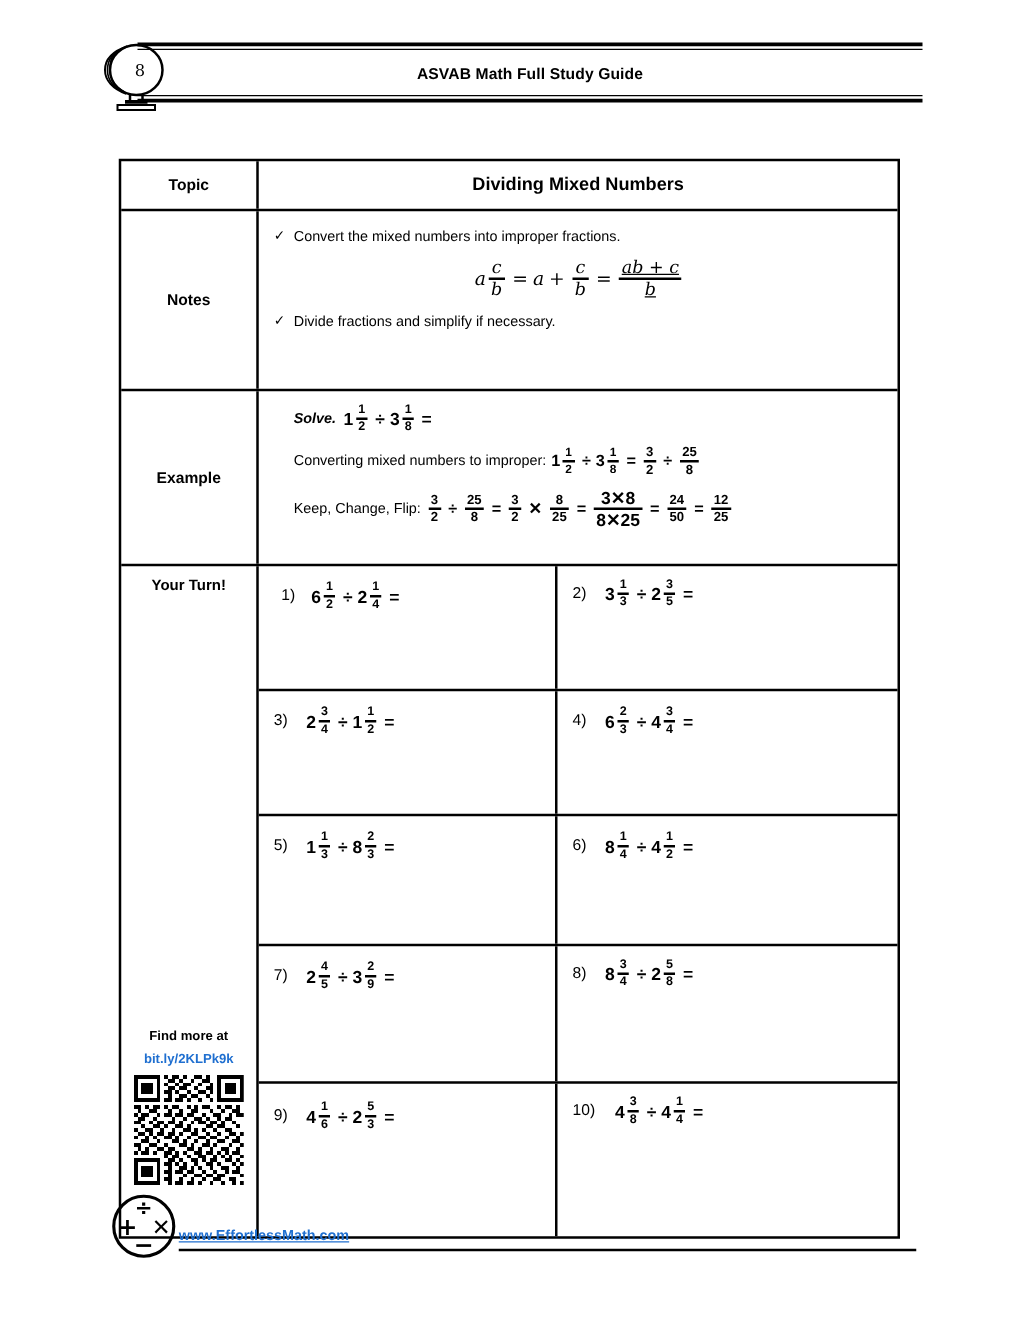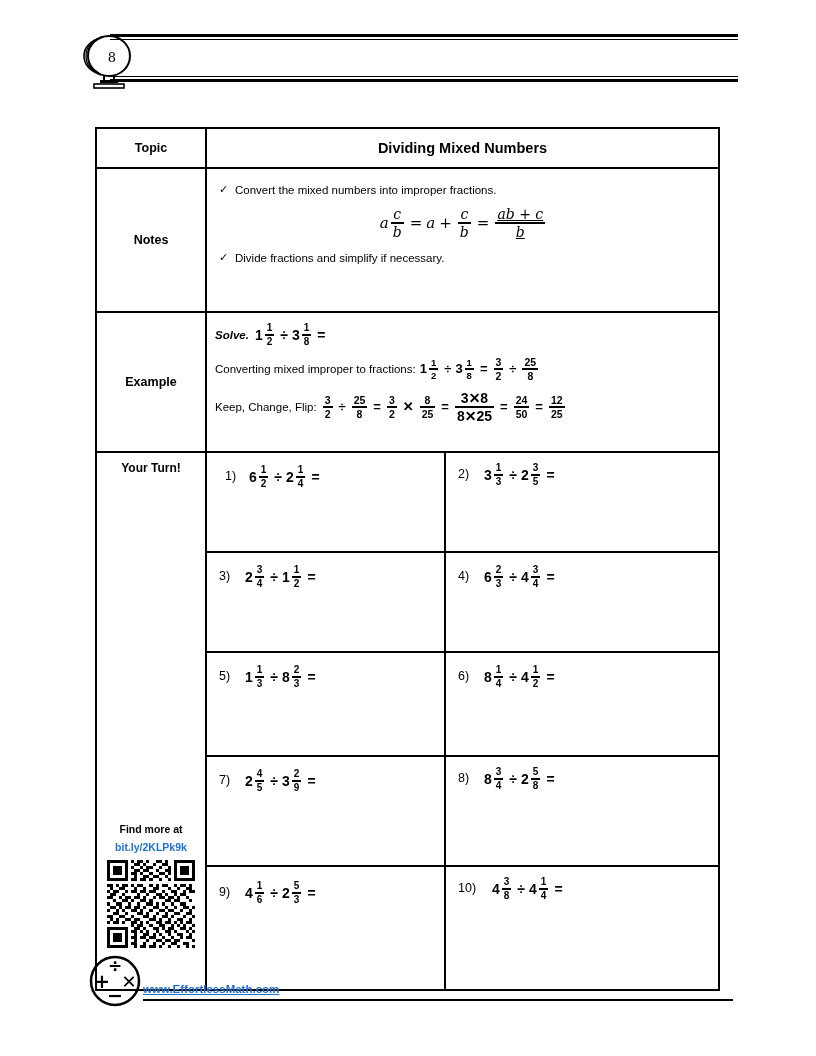--- a/index.html
+++ b/index.html
@@ -44,21 +44,21 @@
   .math{display:inline-flex;align-items:center;font-family:"DejaVu Serif",serif;}
   .mathsans{display:inline-flex;align-items:center;font-family:"Liberation Sans",sans-serif;font-weight:bold;}
   .frac{display:inline-flex;flex-direction:column;align-items:center;justify-content:center;
         vertical-align:middle;line-height:1;margin:0 2px;}
   .frac .num{padding:0 2px;}
   .frac .den{padding:0 2px;}
   .frac .bar{width:100%;height:1.6px;background:#000;margin:1px 0;}
   .it{font-style:italic;}
   .op{margin:0 4px;}
 
-  .ex-body{padding:10px 10px 0 8px;}
+  .ex-body{padding:10px 10px 0 28px;}
   .ex-line{display:flex;align-items:center;font-size:11.5px;margin-bottom:10px;}
   .solve{font-weight:bold;font-style:italic;margin-right:6px;font-size:11.5px;}
   .ex-label{margin-right:4px;}
   .pcell{box-sizing:border-box;position:relative;}
   .pcell.left{width:239px;min-width:239px;border-right:2px solid #000;}
   .pcell.right{flex:1;}
   .pnum{position:absolute;font-size:12.5px;}
   .pexp{position:absolute;}
 
   .turn-wrap{flex:1;}
@@ -93,20 +93,23 @@
       <rect x="16" y="50" width="30" height="4" fill="#fff" stroke="#000" stroke-width="1.6"></rect>
     </svg>
     <div class="globe-num">8</div>
   </div>
 
   <div class="hdr-rules">
     <div class="rule-thick"></div>
     <div class="rule-thin"></div>
   </div>
 
+  <div class="hdr-mid">
+    <span class="hdr-title">ASVAB Math Full Study Guide</span>
+  </div>
 
   <div class="hdr-rules-bot">
     <div class="rule-thin"></div>
     <div class="rule-thick" style="margin-top:2px;"></div>
   </div>
 </div>
 
 <div class="sheet">
 
   <div class="row r-topic">
@@ -183,21 +186,21 @@
             <span class="frac" style="font-size:10px;">
               <span class="num">1</span>
               <span class="bar"></span>
               <span class="den">8</span>
             </span>
             <span class="op">=</span>
           </span>
         </div>
 
         <div class="ex-line">
-          <span class="ex-label">Converting mixed improper to fractions:</span>
+          <span class="ex-label">Converting mixed numbers to improper:</span>
           <span class="mathsans" style="font-size:13px;">
             <span>1</span>
             <span class="frac" style="font-size:9.5px;">
               <span class="num">1</span>
               <span class="bar"></span>
               <span class="den">2</span>
             </span>
             <span class="op">÷</span>
             <span>3</span>
             <span class="frac" style="font-size:9.5px;">

